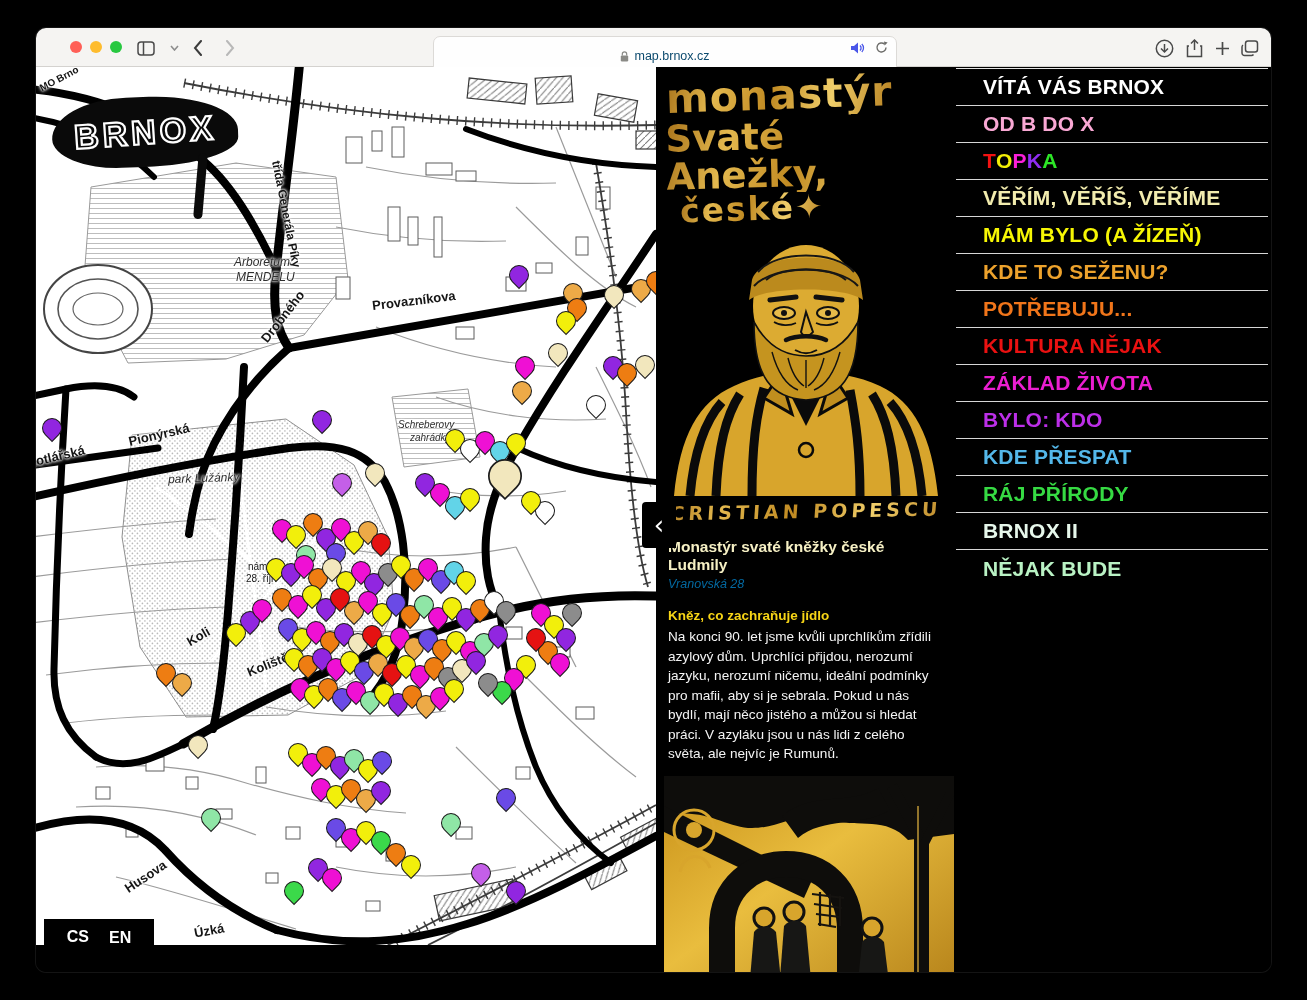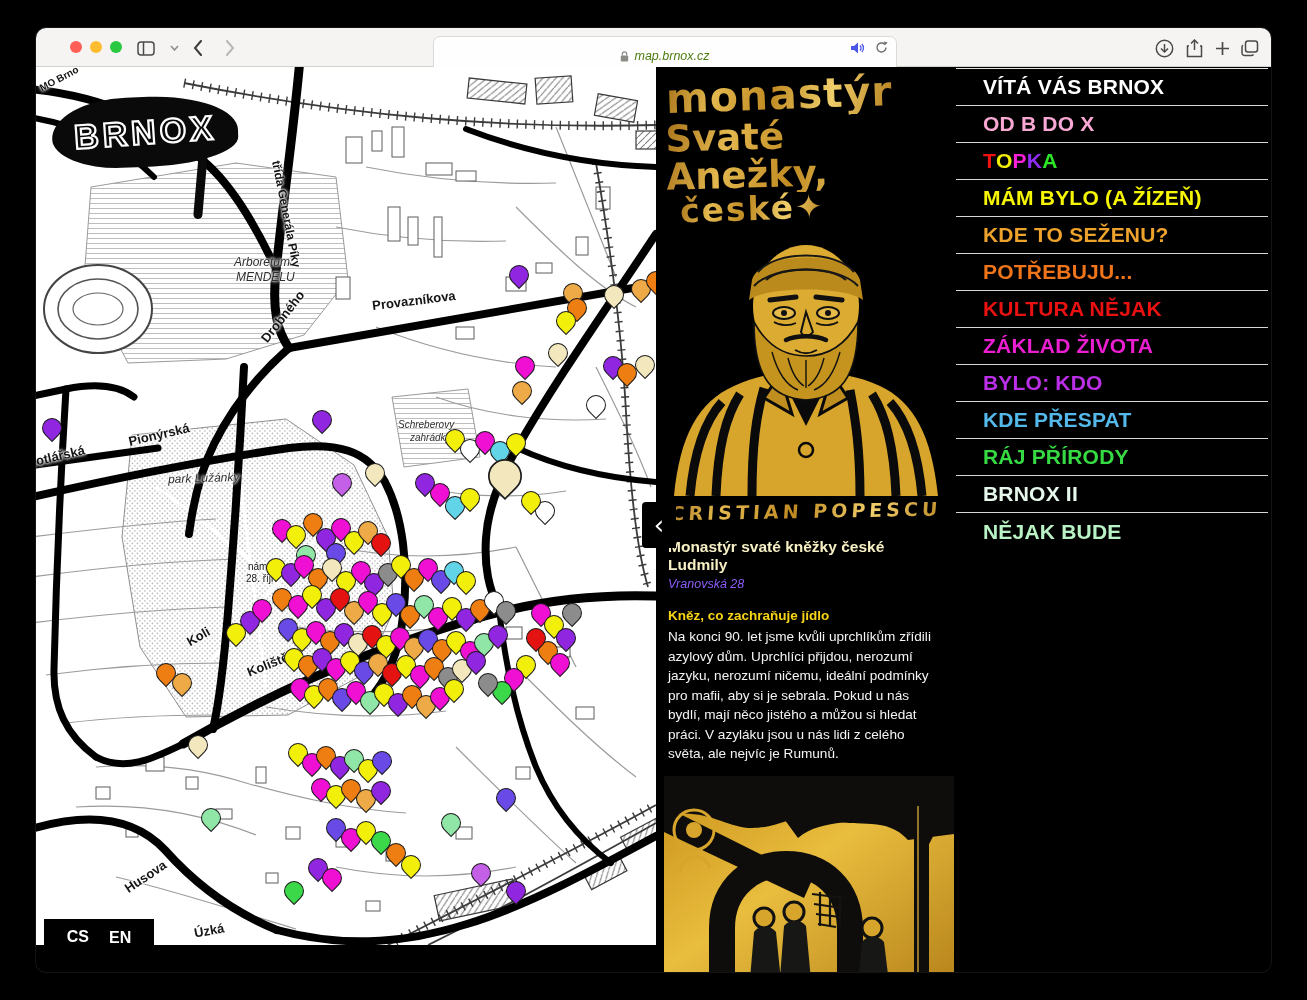--- a/index.html
+++ b/index.html
@@ -8,21 +8,21 @@
   .window { position:absolute; left:36px; top:28px; width:1235px; height:944px;
             border-radius:10px; overflow:hidden; background:#000; box-shadow:0 0 0 1px rgba(255,255,255,.08); }
 
   
   .chrome { position:absolute; left:0; top:0; width:100%; height:39px; background:#f5f4f2;
             border-bottom:1px solid #d4d2cf; }
   .tl { position:absolute; top:13px; width:12px; height:12px; border-radius:50%; }
   .nav-ic { position:absolute; top:10px; width:20px; height:20px; display:flex; align-items:center; justify-content:center; }
   .addr { position:absolute; left:397px; top:8px; width:464px; height:40px; background:#fefefe;
           border:1px solid #dcdad7; border-radius:7px; display:flex; align-items:center; justify-content:center;
-          font-size:12.5px; color:#4d7c0f;font-style:italic; }
+          font-size:12.5px; color:#0c4a6e; }
   .addr .lockwrap { margin-right:5px; display:flex; }
   .addr-right { position:absolute; right:8px; top:4px; display:flex; gap:10px; align-items:center; }
 
   
   .content { position:absolute; left:0; top:39px; width:1235px; height:905px; background:#000; }
 
   .map { position:absolute; left:0; top:0; width:620px; height:878px; background:#fff; overflow:hidden; cursor:grab; }
   .map svg.basemap { position:absolute; left:0; top:0; }
 
   .maplabel { position:absolute; white-space:nowrap; color:#151515;
@@ -56,21 +56,21 @@
   .gold { background:linear-gradient(105deg,#a8731a 0%,#e3b84e 22%,#c08a22 46%,#f0ce6a 72%,#b47d1d 100%);
           -webkit-background-clip:text; background-clip:text; color:transparent; }
   .title-art { padding:8px 6px 0 10px; line-height:1.02; font-weight:800; font-family:"DejaVu Sans",sans-serif; }
   .title-art .l1 { font-size:41px; transform:rotate(-2deg); display:inline-block; letter-spacing:1px; }
   .title-art .l2 { font-size:37px; transform:rotate(-1.5deg); display:inline-block; letter-spacing:0px; }
   .title-art .l3 { font-size:33px; transform:rotate(-2deg); display:inline-block; margin-left:14px; letter-spacing:2px; }
   .portrait { display:block; margin-top:2px; }
   .artist { text-align:center; font-weight:bold; font-size:19px; letter-spacing:4px;
             transform:skewX(-5deg) rotate(-1deg); margin-top:4px; font-family:"DejaVu Sans",sans-serif; }
   .p-head { padding:0 12px; margin-top:16px; font-weight:bold; font-size:15.5px; color:#f6f0c4; }
-  .p-addr { padding:0 12px; margin-top:3px; font-style:italic; font-size:12.5px; color:#8b5cf6; }
+  .p-addr { padding:0 12px; margin-top:3px; font-style:italic; font-size:12.5px; color:#0369a1; }
   .p-sub  { padding:0 12px; margin-top:17px; font-weight:bold; font-size:13.5px; color:#f7d516; }
   .p-body { padding:0 12px; margin-top:4px; font-size:13.6px; line-height:1.44; color:#f4f4f4; width:300px; }
   .illus  { display:block; margin:12px 0 0 8px; }
 
   
   .menu { position:absolute; left:920px; top:1px; width:312px; border-top:1.5px solid #e3e3e3; }
   .menu-row { height:37px; border-bottom:1.5px solid #d6d6d6; display:flex; align-items:center;
               padding-left:27px; font-weight:bold; font-size:21px; cursor:pointer;
               font-family:"Liberation Sans",sans-serif; letter-spacing:.2px; }
   .menu-row:last-child { border-bottom:none; }
@@ -576,20 +576,21 @@
     <nav class="menu" id="menu">
         <div class="menu-row" style="color: rgb(255, 255, 255);">VÍTÁ VÁS BRNOX</div>
         <div class="menu-row" style="color: #f9a8d4;">OD B DO X</div>
         <div class="menu-row">
           <span style="color: rgb(243, 18, 18);">T</span>
           <span style="color: rgb(242, 238, 6);">O</span>
           <span style="color: rgb(251, 31, 216);">P</span>
           <span style="color: rgb(143, 45, 242);">K</span>
           <span style="color: rgb(45, 229, 39);">A</span>
         </div>
+        <div class="menu-row" style="color: rgb(242, 236, 174);">VĚŘÍM, VĚŘÍŠ, VĚŘÍME</div>
         <div class="menu-row" style="color: rgb(246, 246, 4);">MÁM BYLO (A ŽÍZEŇ)</div>
         <div class="menu-row" style="color: rgb(237, 162, 44);">KDE TO SEŽENU?</div>
         <div class="menu-row" style="color: rgb(240, 117, 26);">POTŘEBUJU...</div>
         <div class="menu-row" style="color: rgb(234, 17, 17);">KULTURA NĚJAK</div>
         <div class="menu-row" style="color: rgb(235, 30, 209);">ZÁKLAD ŽIVOTA</div>
         <div class="menu-row" style="color: rgb(188, 47, 232);">BYLO: KDO</div>
         <div class="menu-row" style="color: rgb(84, 184, 234);">KDE PŘESPAT</div>
         <div class="menu-row" style="color: rgb(54, 218, 67);">RÁJ PŘÍRODY</div>
         <div class="menu-row" style="color: rgb(230, 247, 235);">BRNOX II</div>
         <div class="menu-row" style="color: rgb(185, 242, 196);">NĚJAK BUDE</div>

